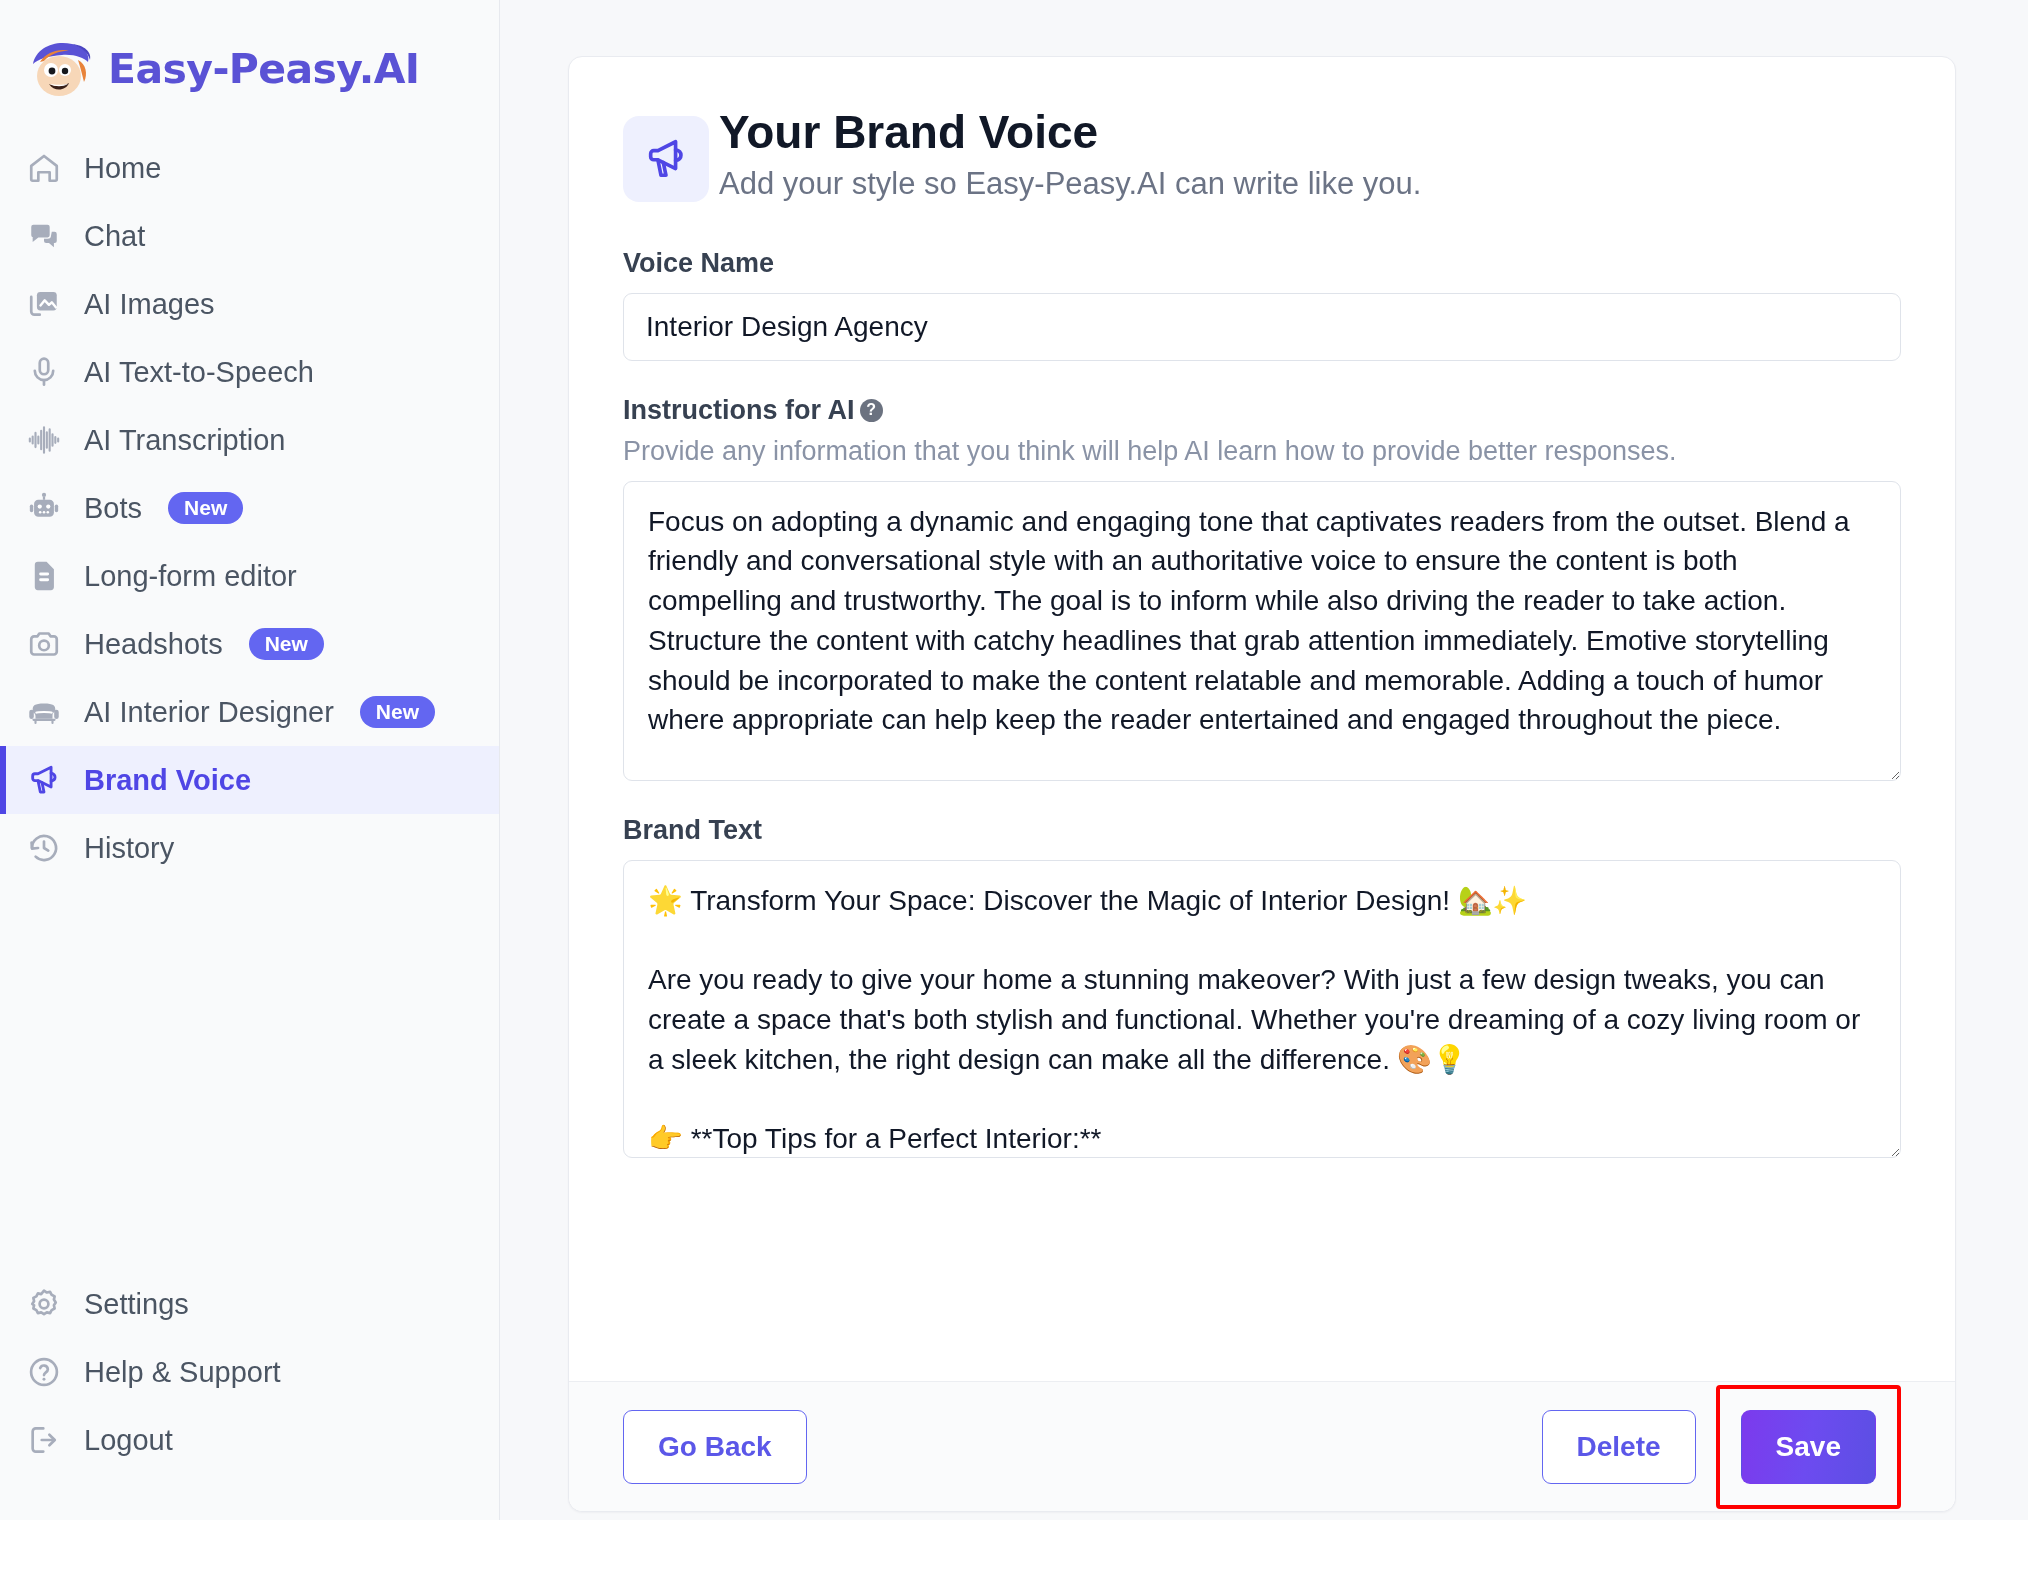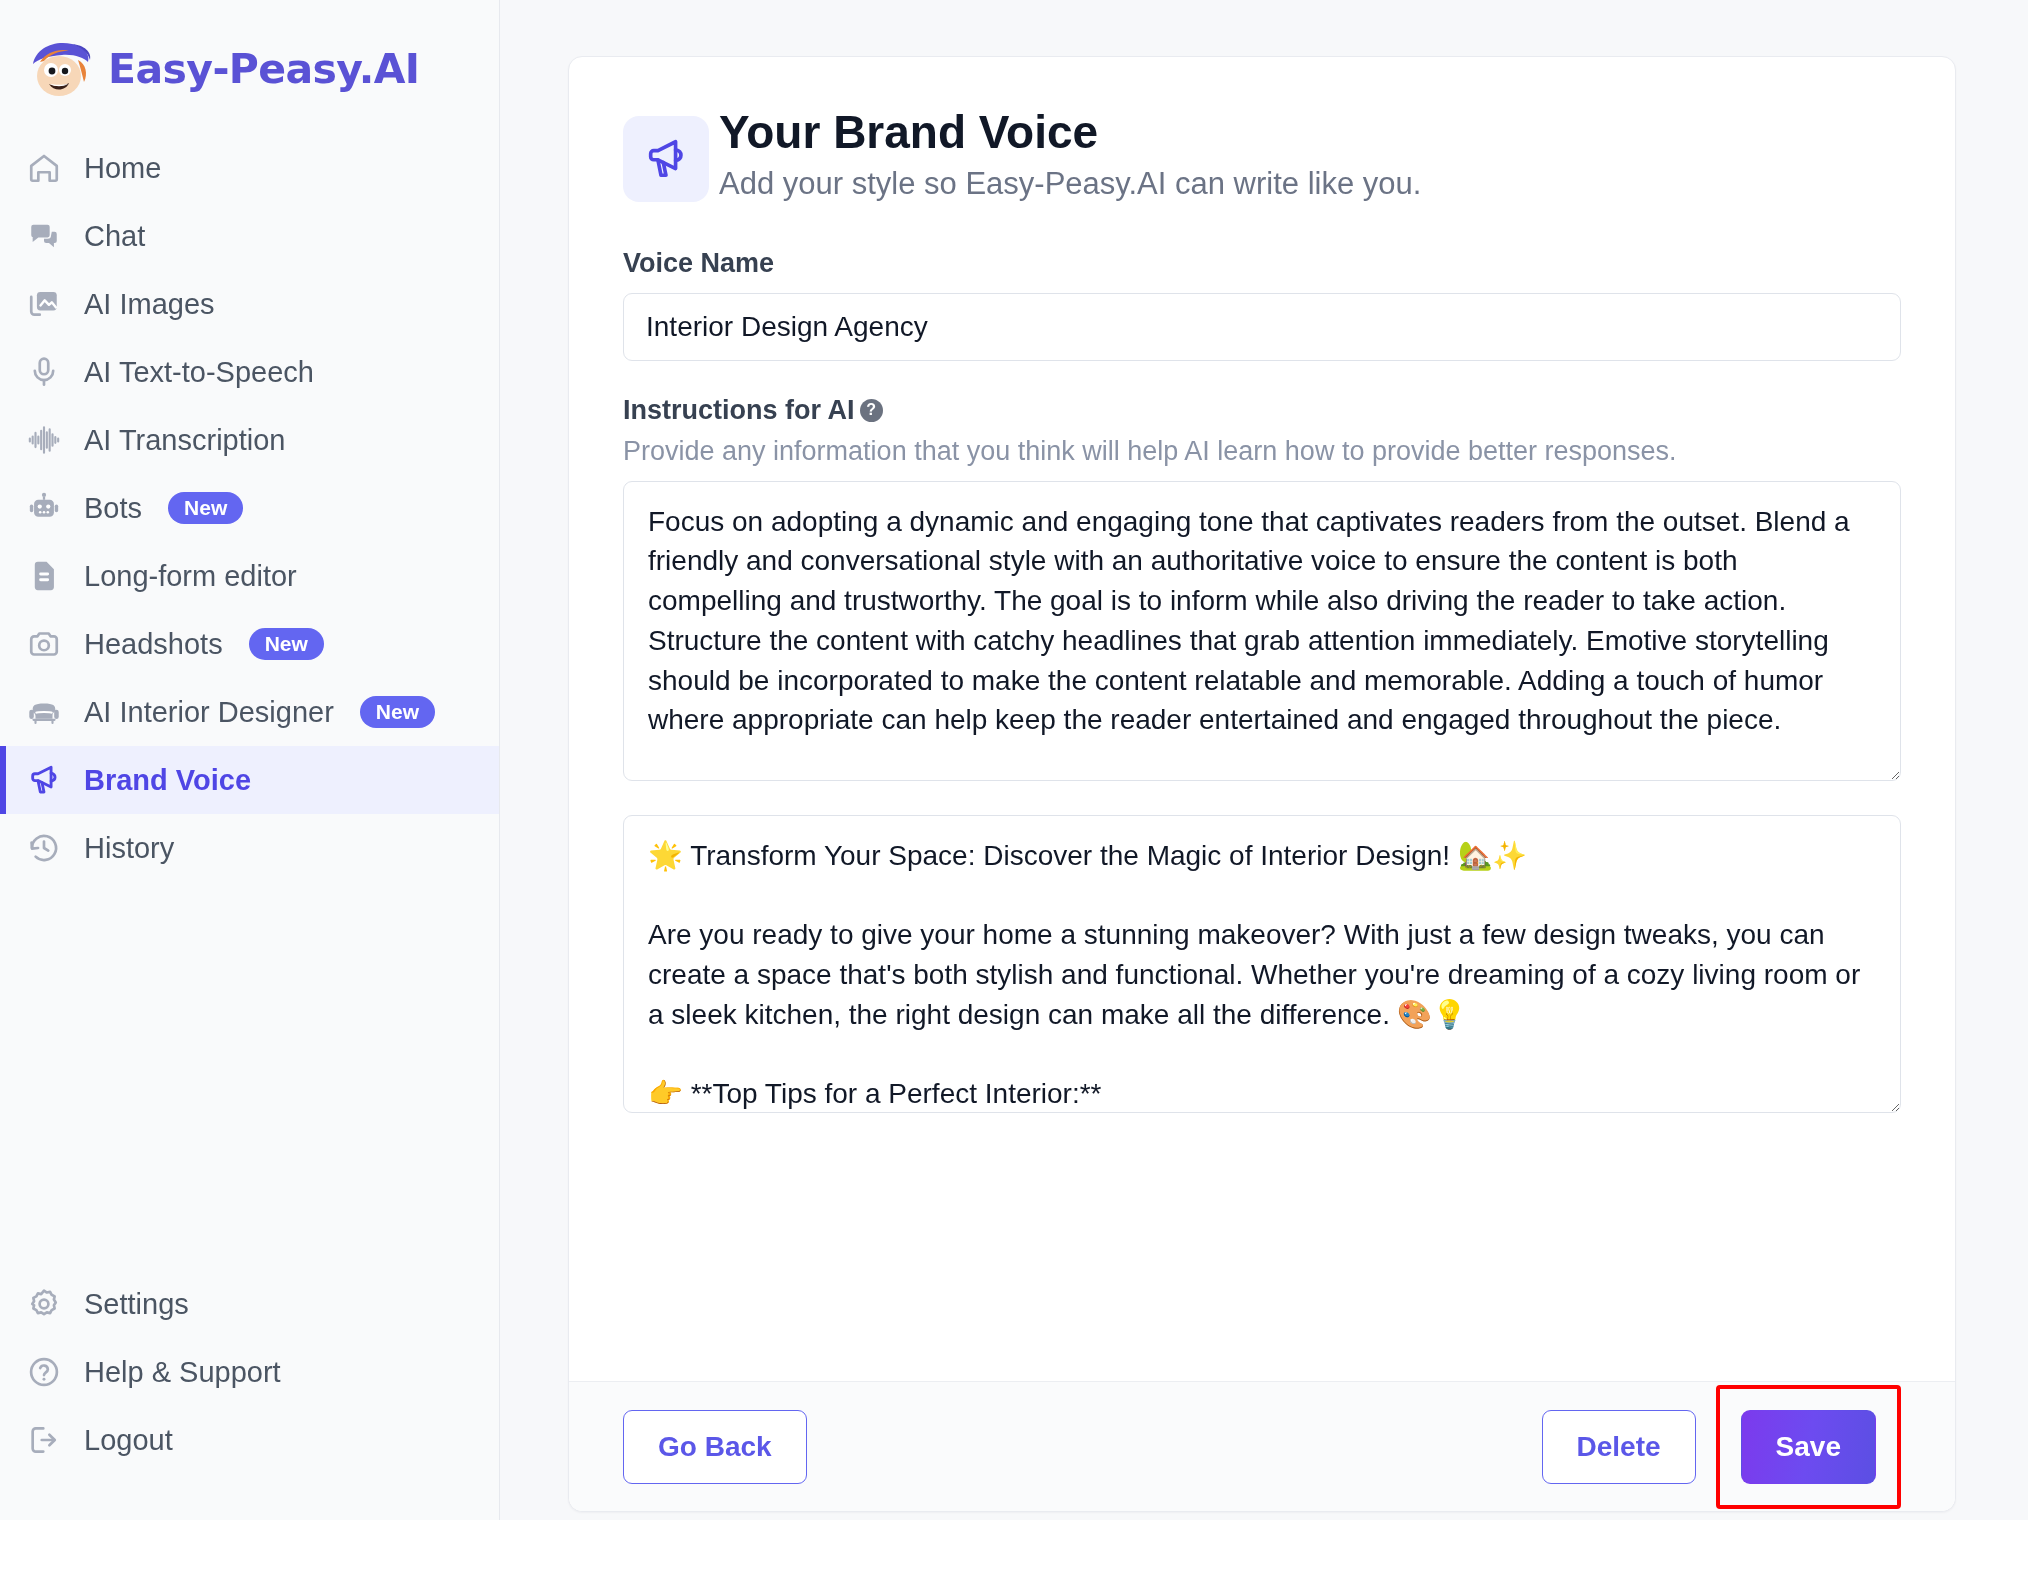--- a/index.html
+++ b/index.html
@@ -448,20 +448,21 @@
           <div class="field-label">
             <span>Instructions for AI</span>
             <span class="help-dot">?</span>
           </div>
           <div class="field-hint">Provide any information that you think will help AI learn how to provide better responses.</div>
           <textarea class="text-area ta-instructions" placeholder="Instructions for AI" style="">Focus on adopting a dynamic and engaging tone that captivates readers from the outset. Blend a friendly and conversational style with an authoritative voice to ensure the content is both compelling and trustworthy. The goal is to inform while also driving the reader to take action.
 Structure the content with catchy headlines that grab attention immediately. Emotive storytelling should be incorporated to make the content relatable and memorable. Adding a touch of humor where appropriate can help keep the reader entertained and engaged throughout the piece.</textarea>
         </div>
 
         <div class="field">
+          <div class="field-label">Brand Text</div>
           <textarea class="text-area ta-brandtext" placeholder="Brand Text" style="">🌟 Transform Your Space: Discover the Magic of Interior Design! 🏡✨
 
 Are you ready to give your home a stunning makeover? With just a few design tweaks, you can create a space that's both stylish and functional. Whether you're dreaming of a cozy living room or a sleek kitchen, the right design can make all the difference. 🎨💡
 
 👉 **Top Tips for a Perfect Interior:**</textarea>
         </div>
 
       </div>
 
       <div class="card-footer">

